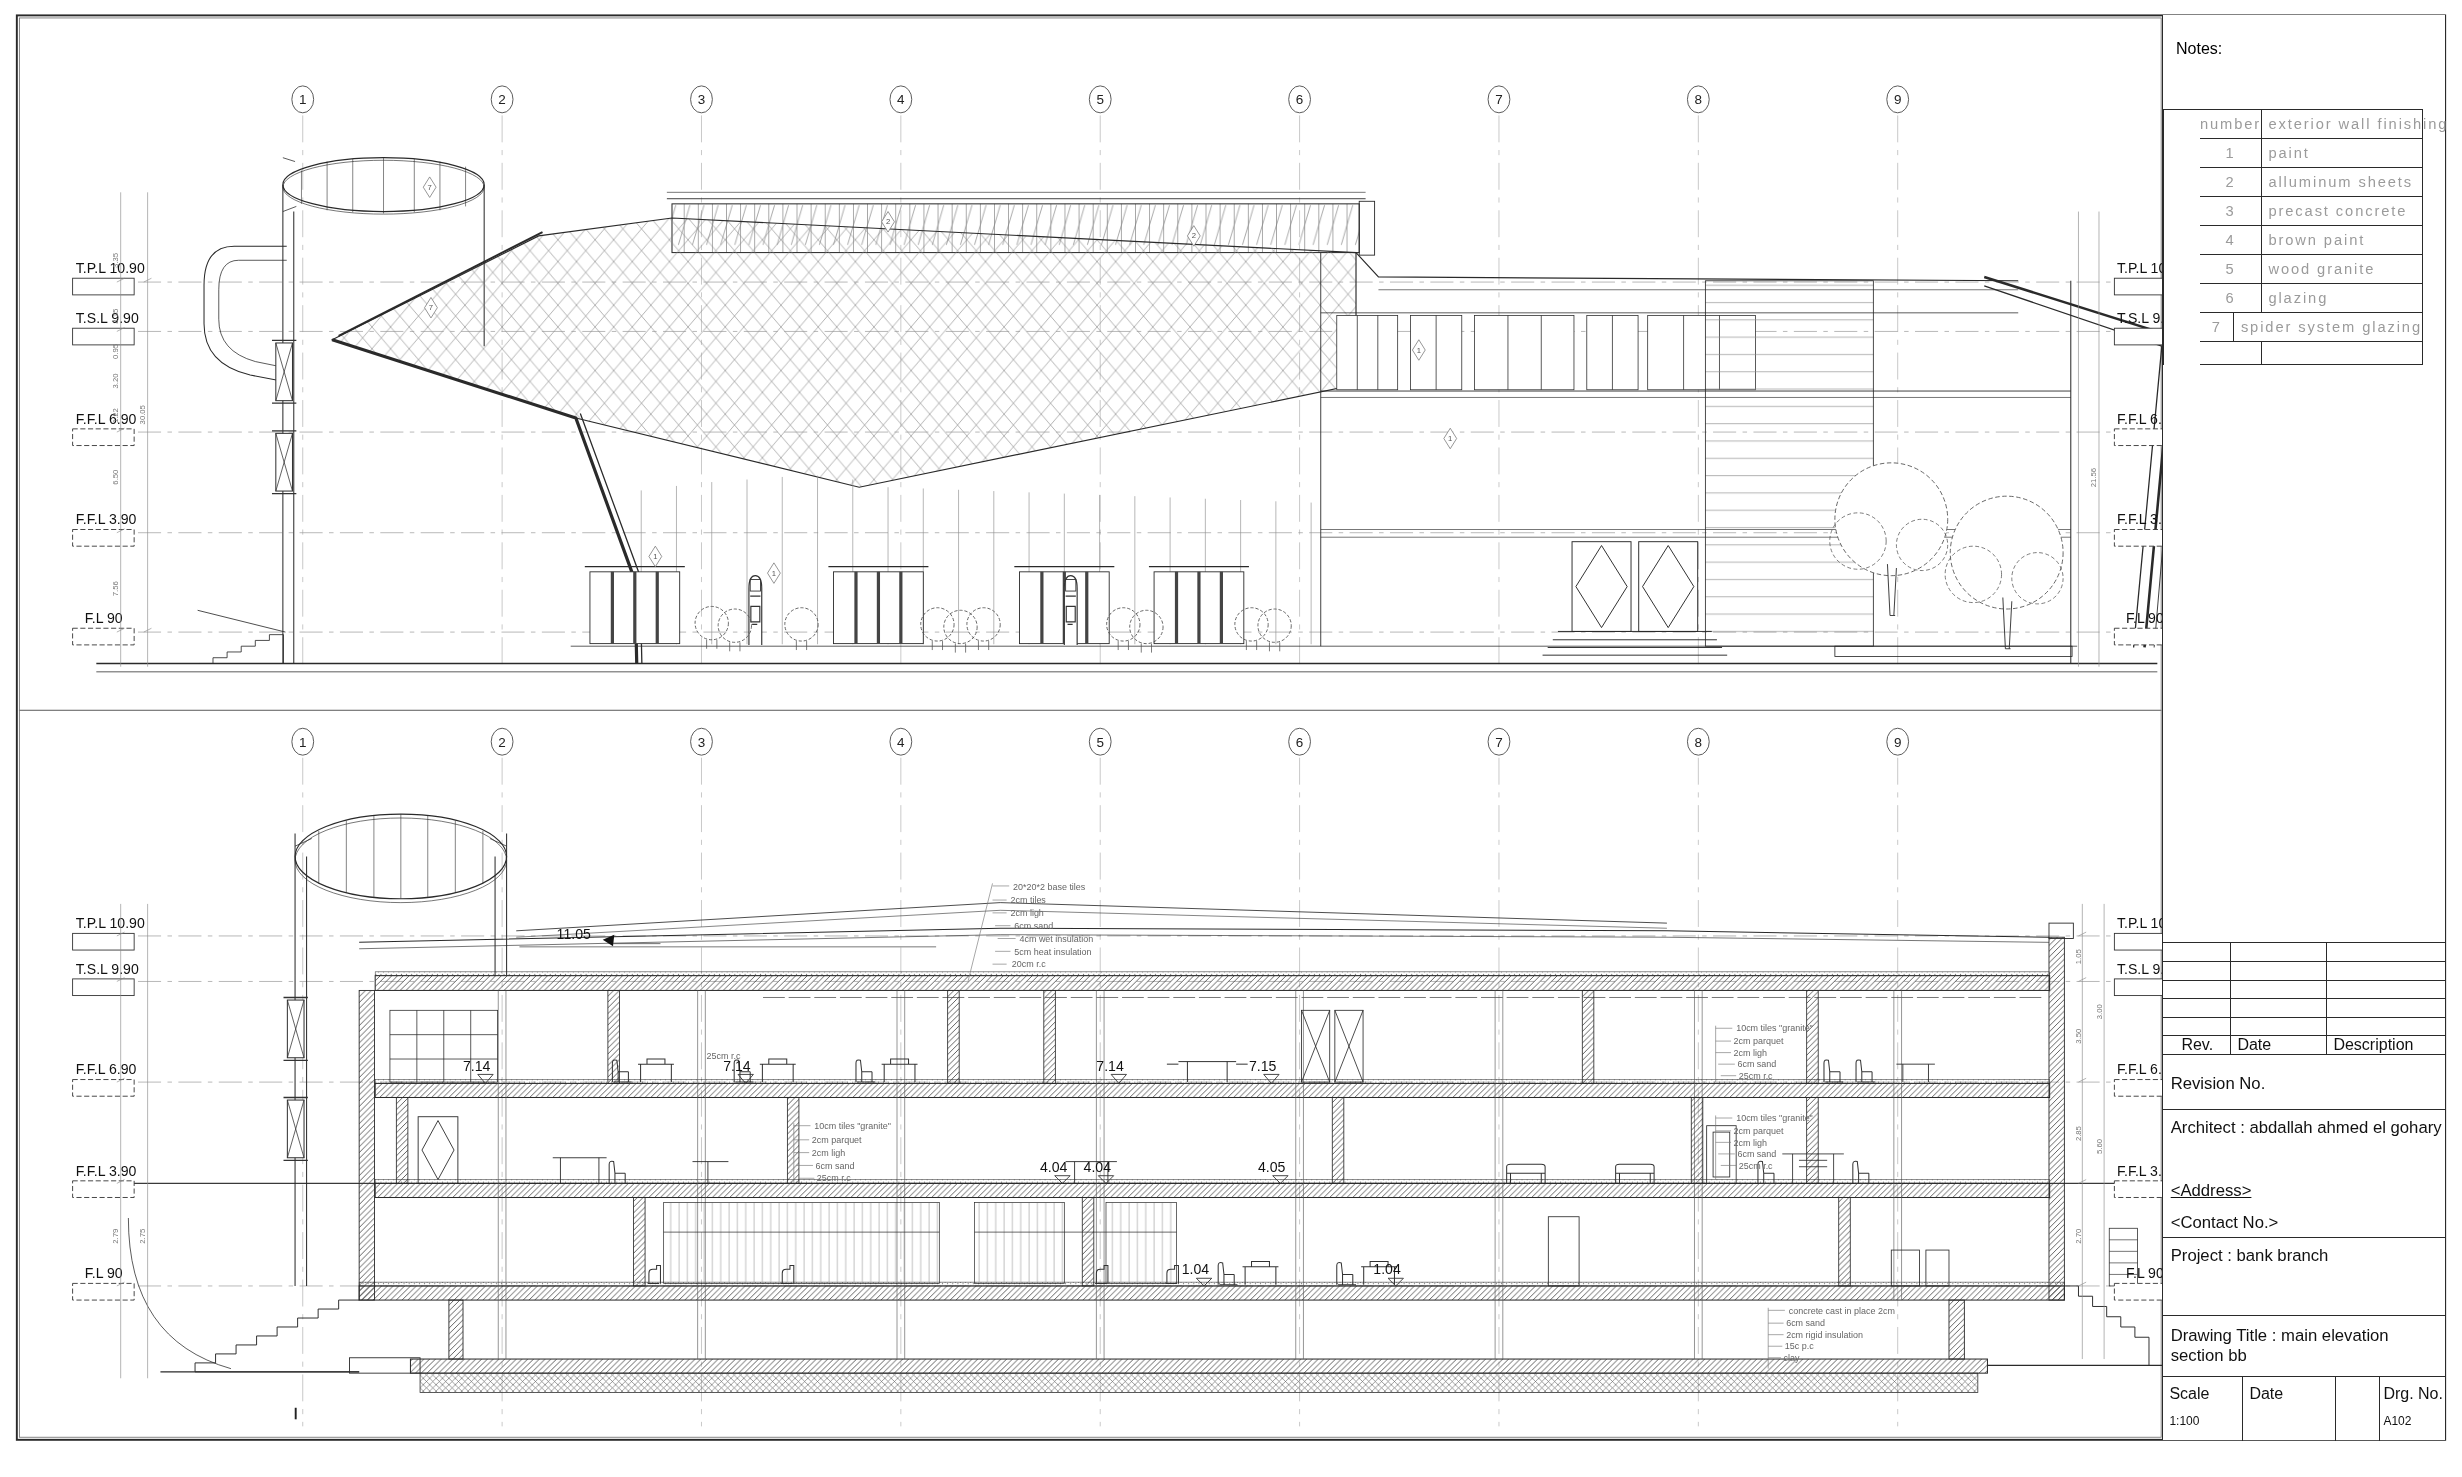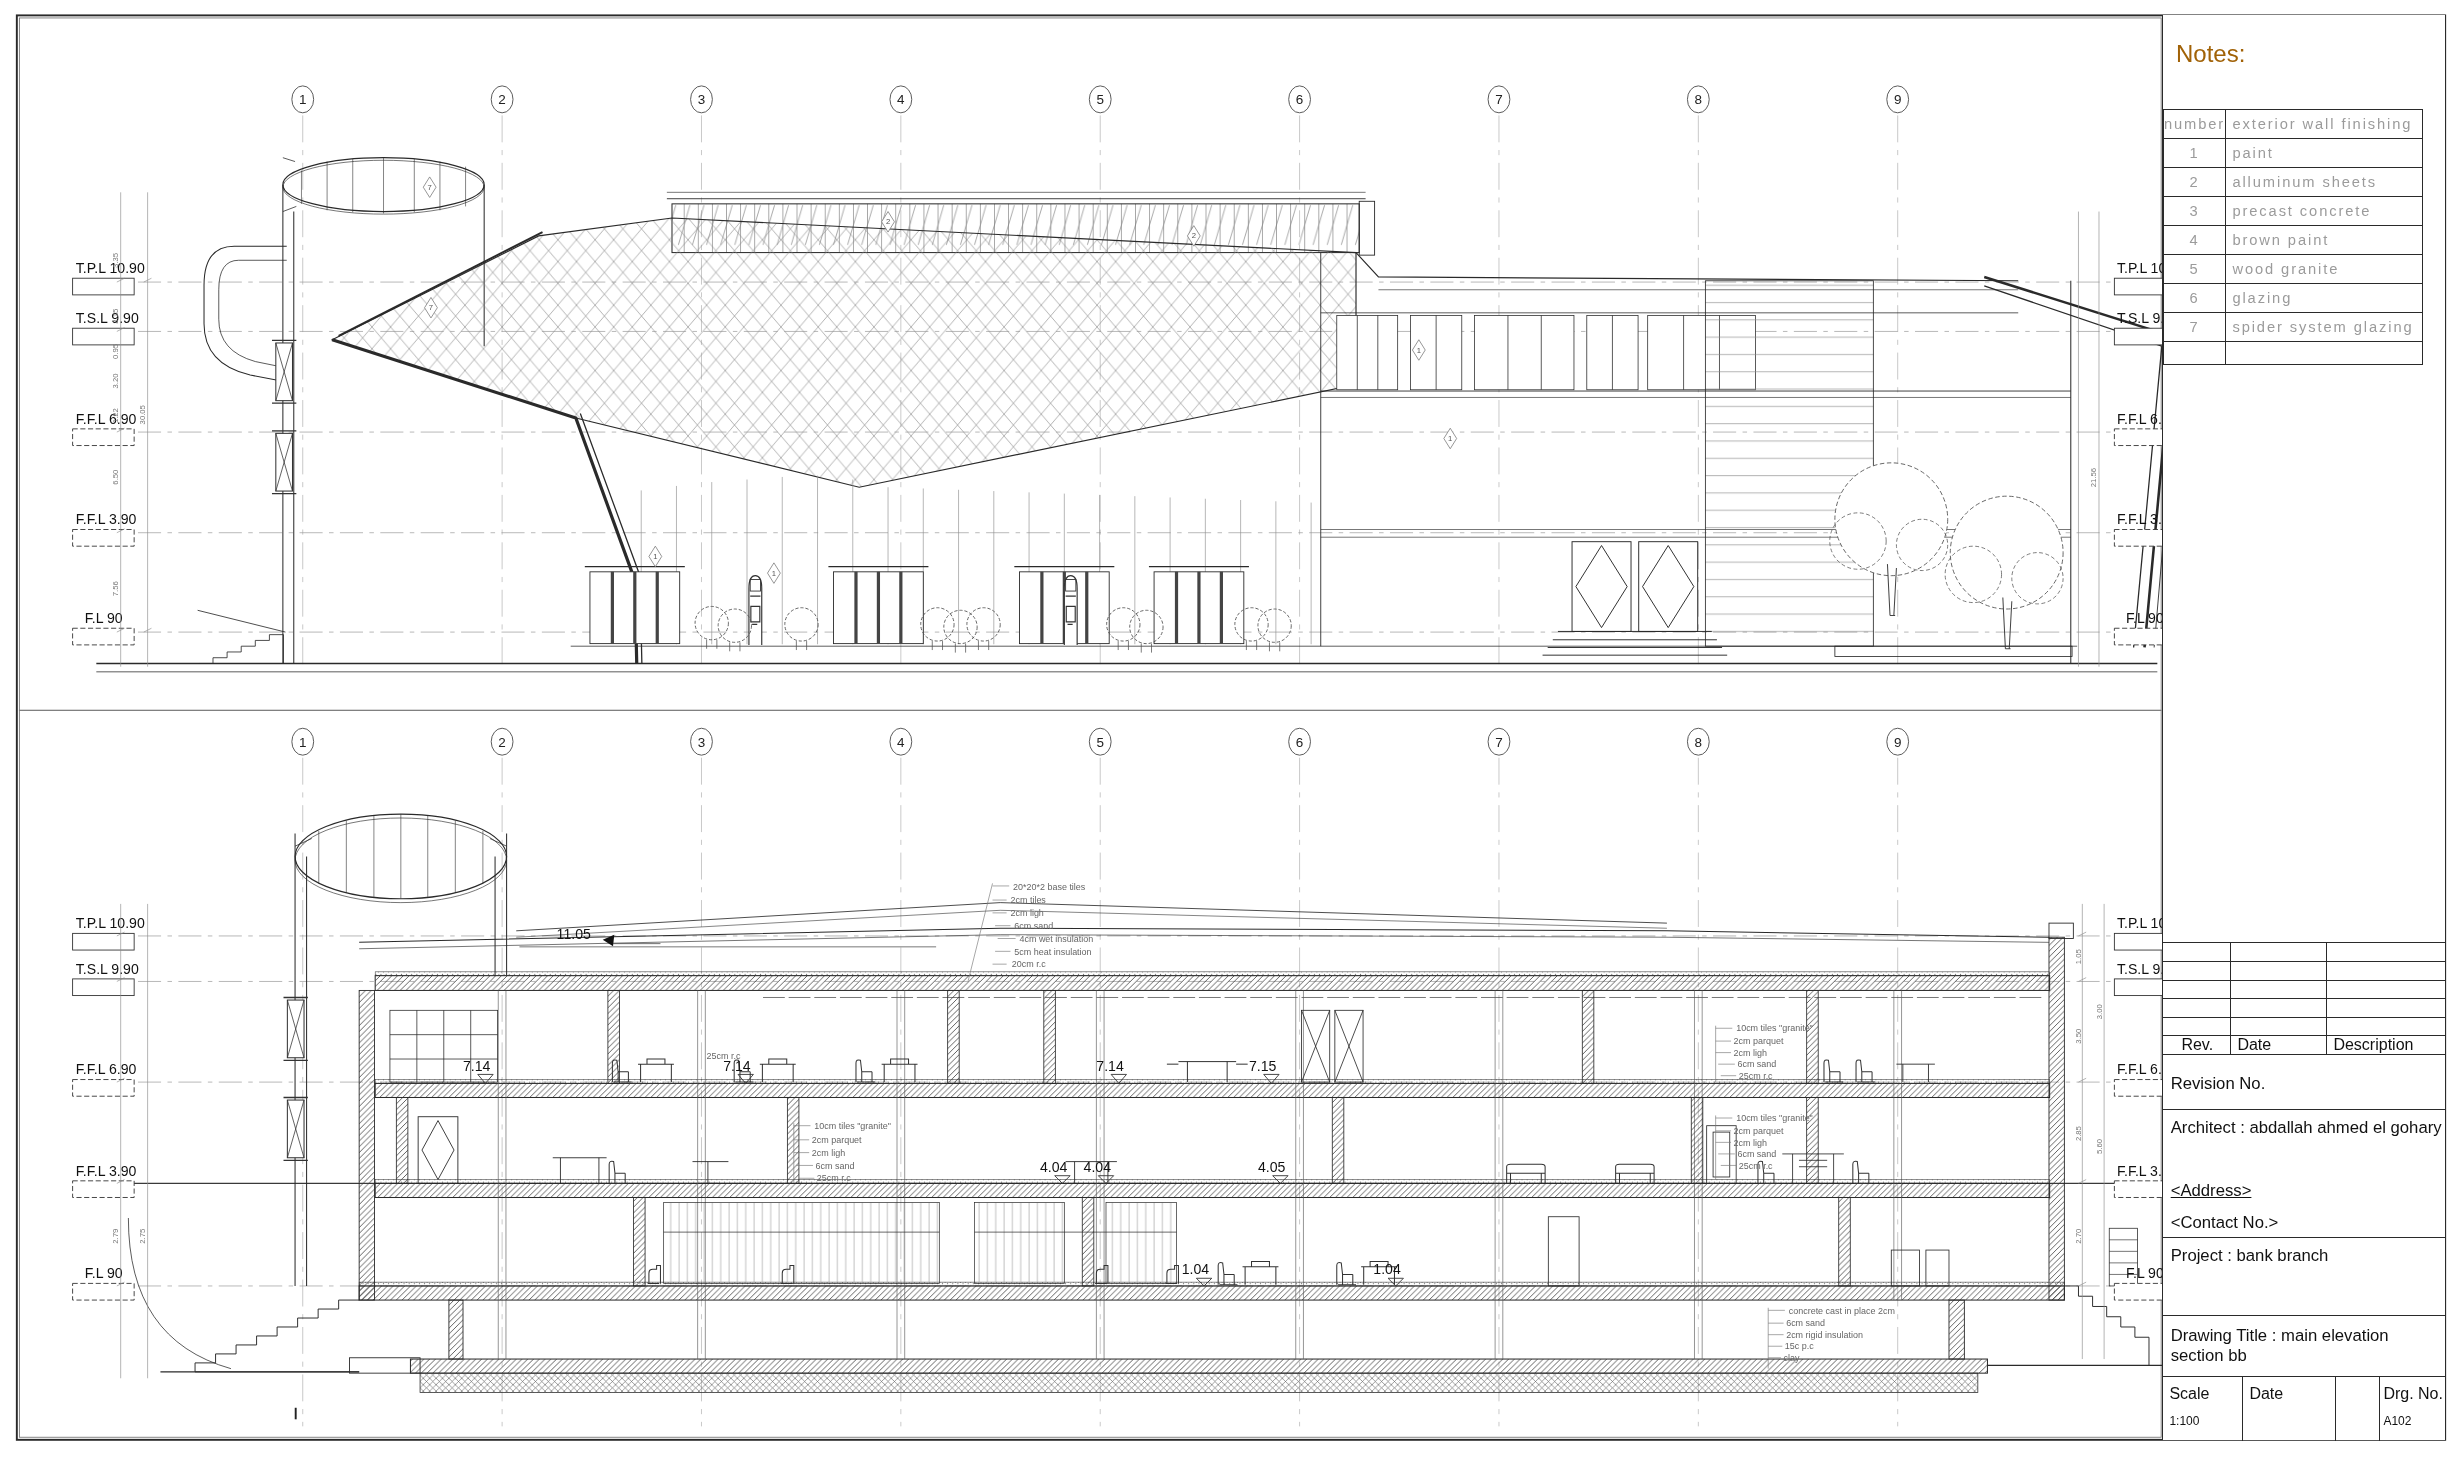--- a/index.html
+++ b/index.html
@@ -2,23 +2,23 @@
 <html style="font-size:10.3px"><head>
 <meta charset="utf-8">
 <style>
   html,body{margin:0;padding:0;background:#e8e8e8;}
   .sheet{position:relative;width:2462px;height:1477px;background:#ffffff;overflow:hidden;
          font-family:"Liberation Sans", sans-serif;}
   .sheet svg{position:absolute;left:0;top:0;}
   
   .rightcol{position:absolute;left:2162px;top:15.4px;width:283px;height:1425px;
             border-left:1.3px solid #2a2a2a;box-sizing:border-box;background:#fff;}
-  .notes-title{position:absolute;left:13px;top:24.4px;font-size:24px;color:#a16207;}
+  .notes-title{position:absolute;left:13px;top:24.4px;font-size:16px;color:#000000;}
   .ntable{position:absolute;left:0px;top:94px;width:260px;border:1.3px solid #2a2a2a;border-bottom:none;box-sizing:border-box;}
-  .nrow{display:flex;height:28px;border-bottom:1px solid #2a2a2a;}
+  .nrow{display:flex;height:28px;border-bottom:1px solid #2a2a2a;margin-left:36px;}
   .nrow.hdr{height:28px;}
   .nrow.blank{height:22px;}
   .ncell{box-sizing:border-box;display:flex;align-items:center;
          font-size:14.7px;color:#9b9b9b;letter-spacing:1.9px;padding-left:6.4px;white-space:nowrap;}
   .ncell.num{width:62px;border-right:1px solid #2a2a2a;justify-content:center;padding-left:0;}
   .ncell.desc{flex:1;}
   
   .revtable{position:absolute;left:0;top:927px;width:283px;box-sizing:border-box;border-top:1px solid #2a2a2a;}
   .rrow{display:flex;height:18.6px;border-bottom:1px solid #2a2a2a;box-sizing:border-box;}
   .rcell{box-sizing:border-box;font-size:16px;color:#111;display:flex;align-items:center;padding-left:6.4px;}

